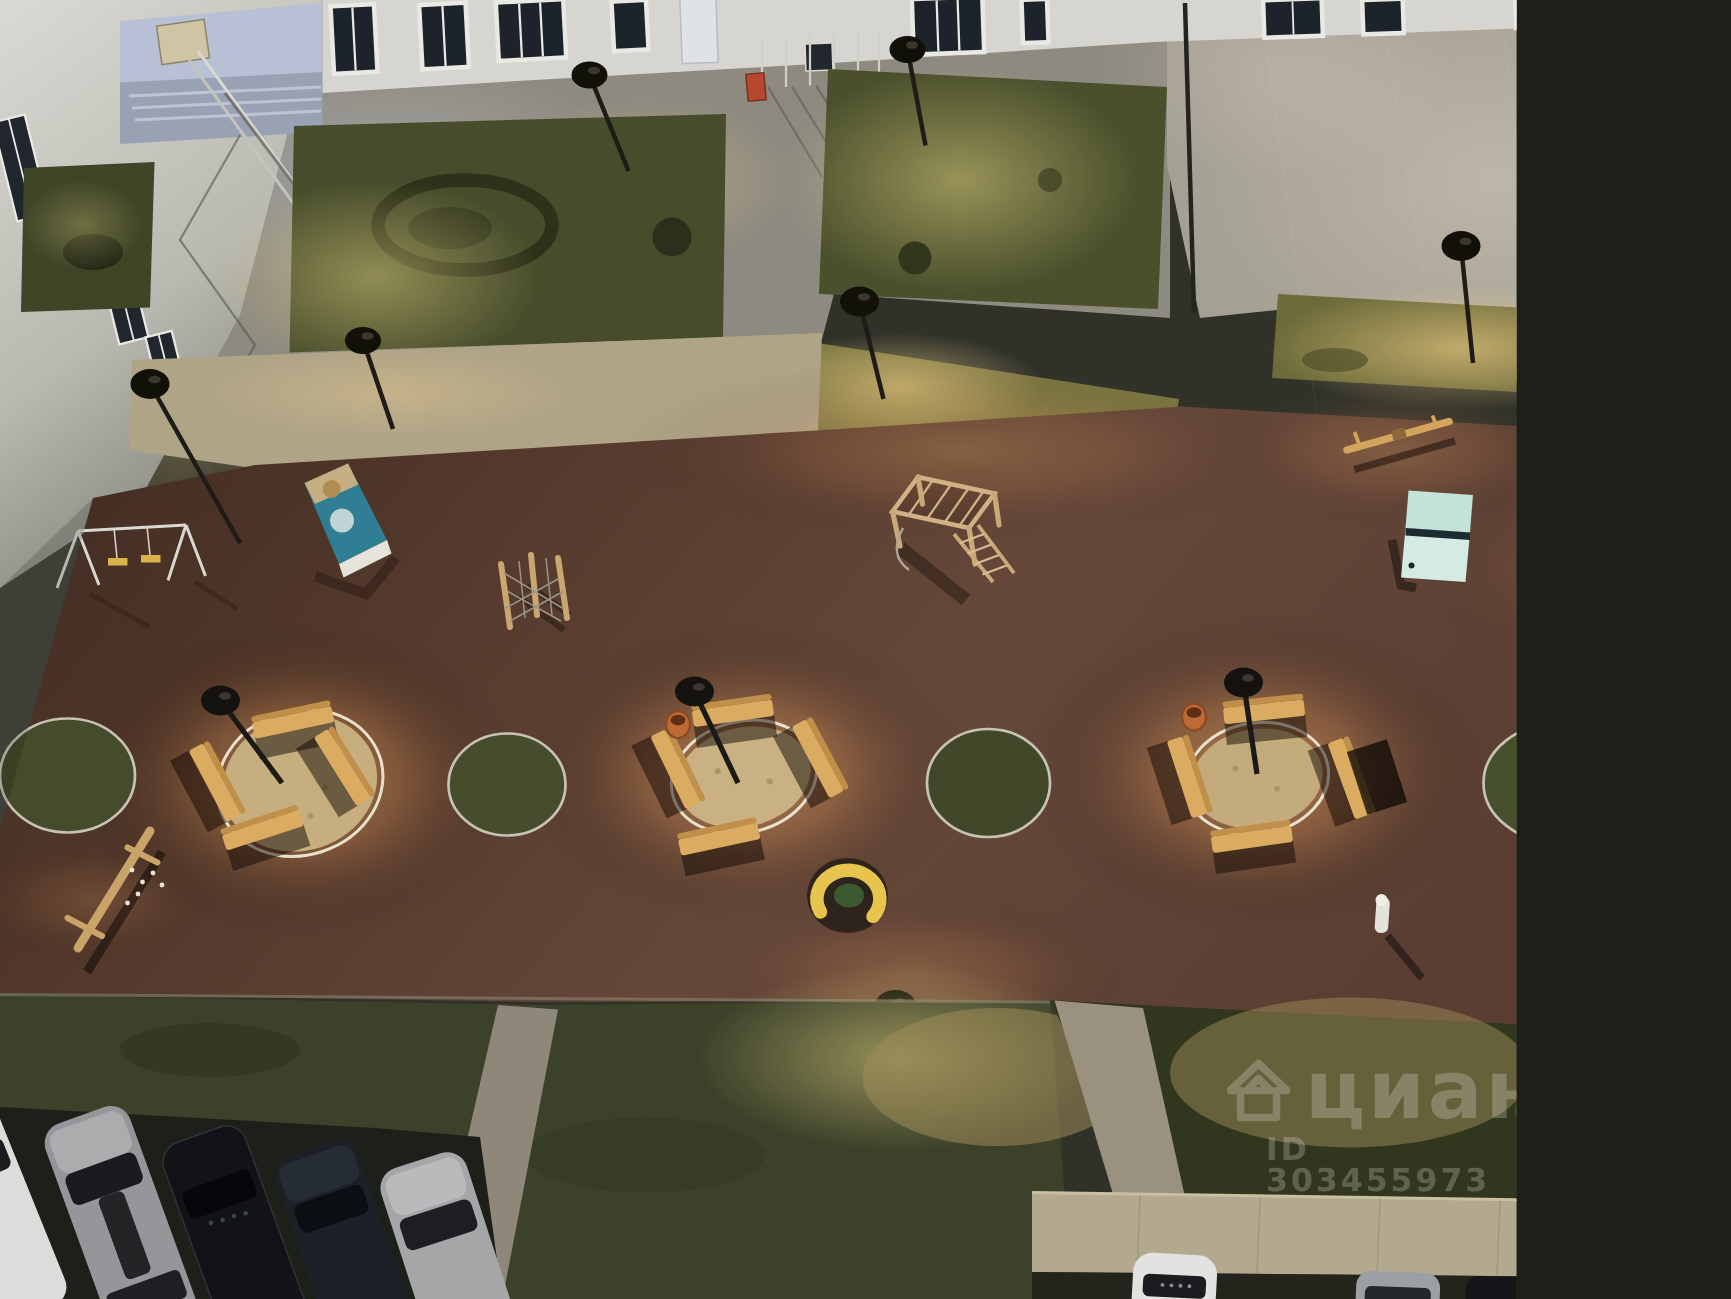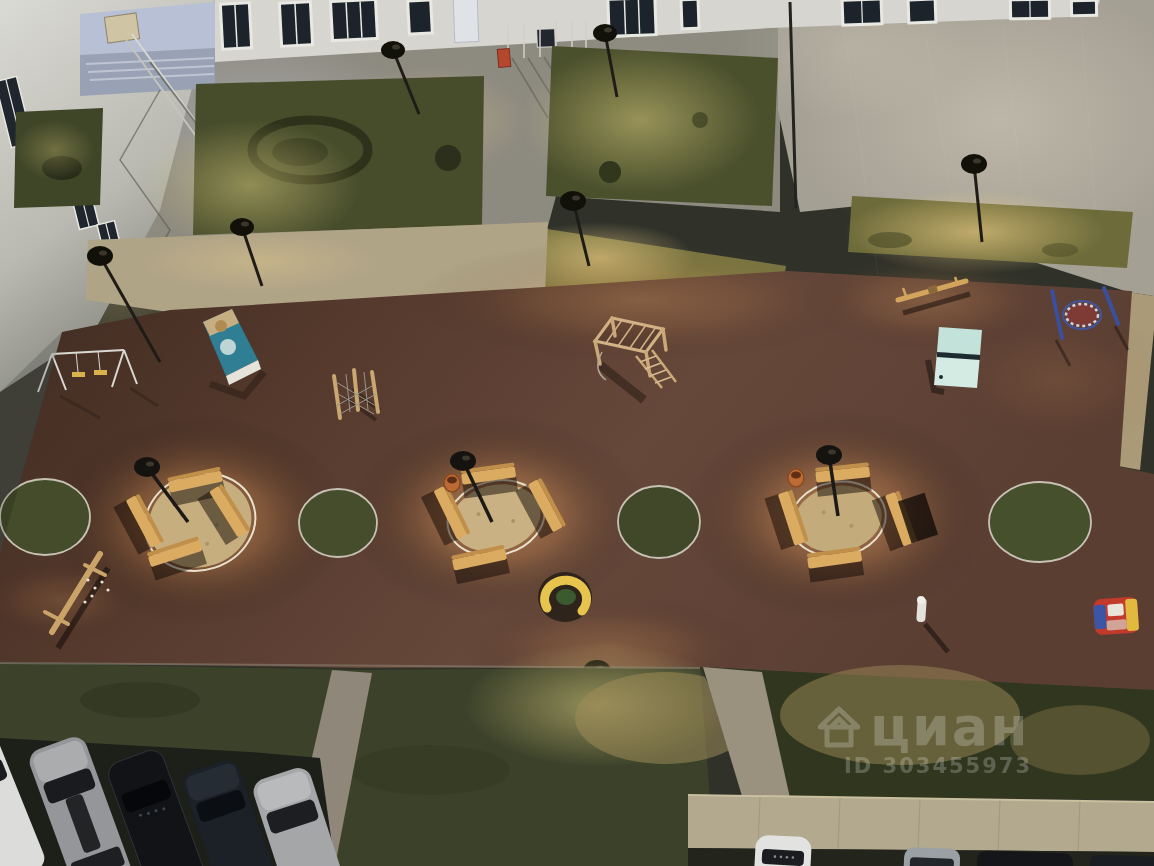--- a/index.html
+++ b/index.html
@@ -1,18 +1,18 @@
 <!DOCTYPE html>
 <html><head>
 <meta charset="utf-8">
 <style>
   html,body{margin:0;padding:0;background:#1d1f19;}
   .stage{
     position:relative;
-    width:1154px;height:866px;
+    width:1011px;height:866px;
     overflow:hidden;
     background:#30322a;
     font-family:"DejaVu Sans","Liberation Sans",sans-serif;
   }
   .stage svg{position:absolute;left:0;top:0;display:block;}
   .watermark{
     position:absolute;
     left:818px;top:700px;
     color:rgba(255,255,255,0.22);
     user-select:none;

